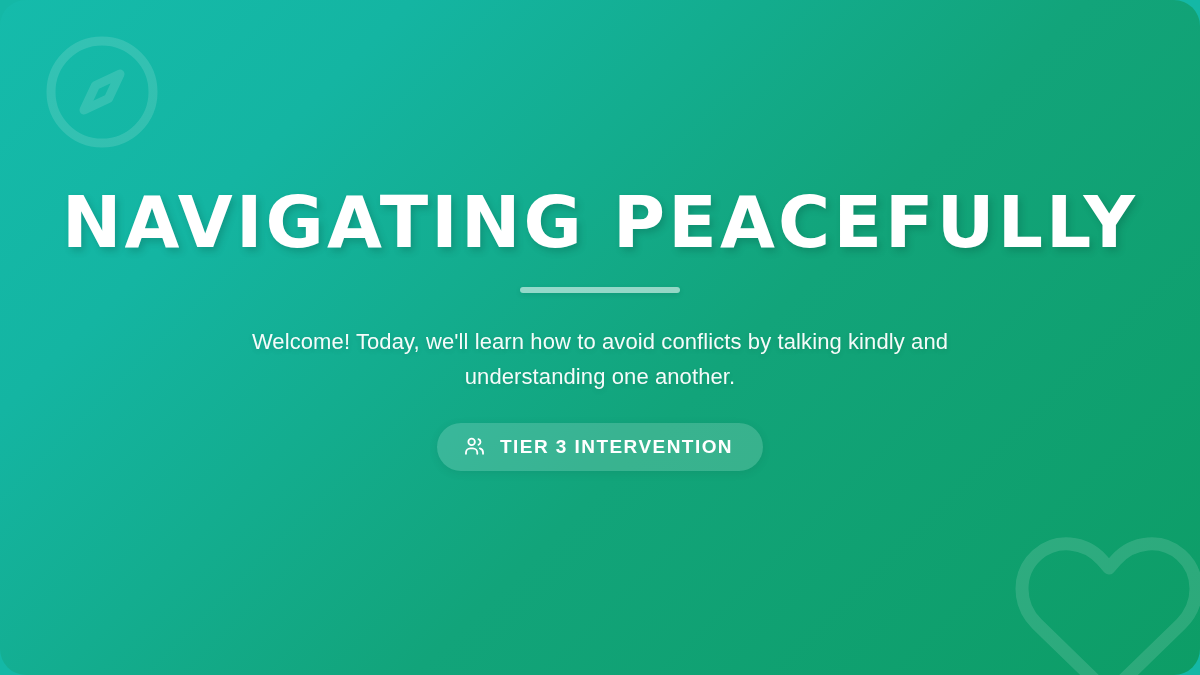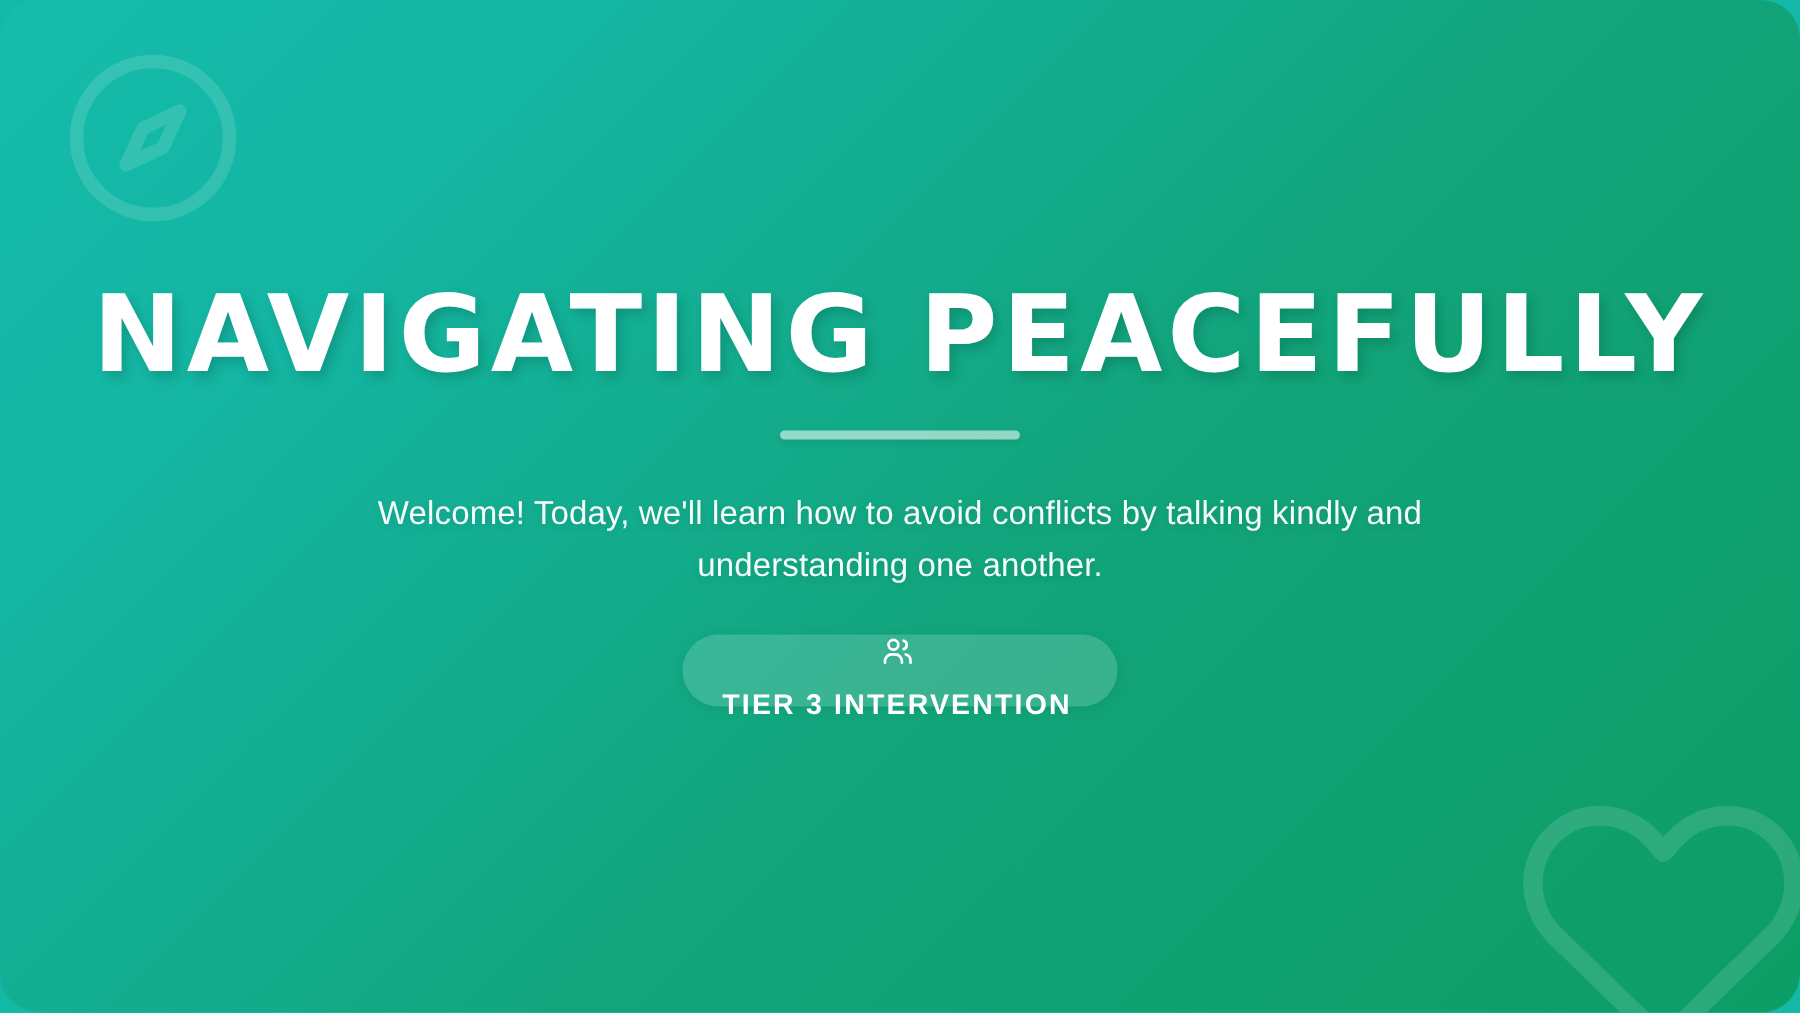--- a/index.html
+++ b/index.html
@@ -100,21 +100,20 @@
   #badge {
     margin-top: 28px;
     display: inline-flex;
     align-items: center;
     gap: 14px;
     height: 48px;
     padding: 0 30px 0 26px;
     border-radius: 999px;
     background: rgba(255,255,255,0.165);
     box-shadow: 0 2px 8px rgba(0,60,45,0.10);
-    flex-direction: column;
   }
 
   #badge-icon {
     width: 23px;
     height: 23px;
     flex: none;
     display: block;
     color: #ffffff;
   }
 

